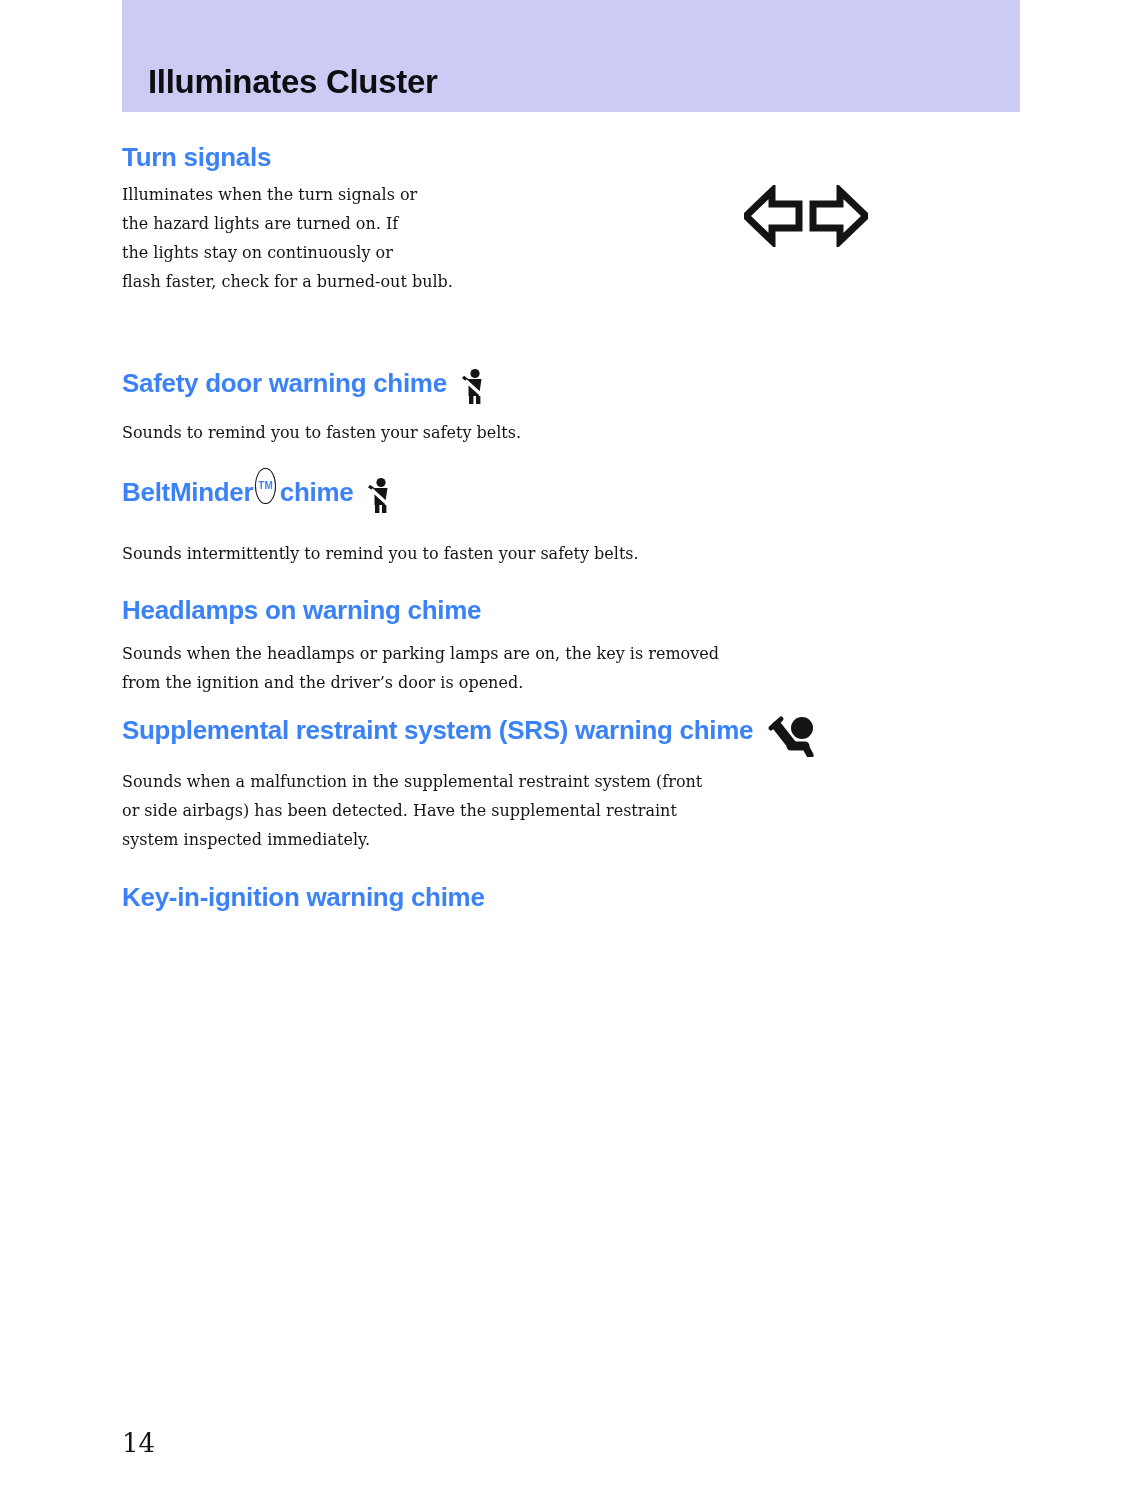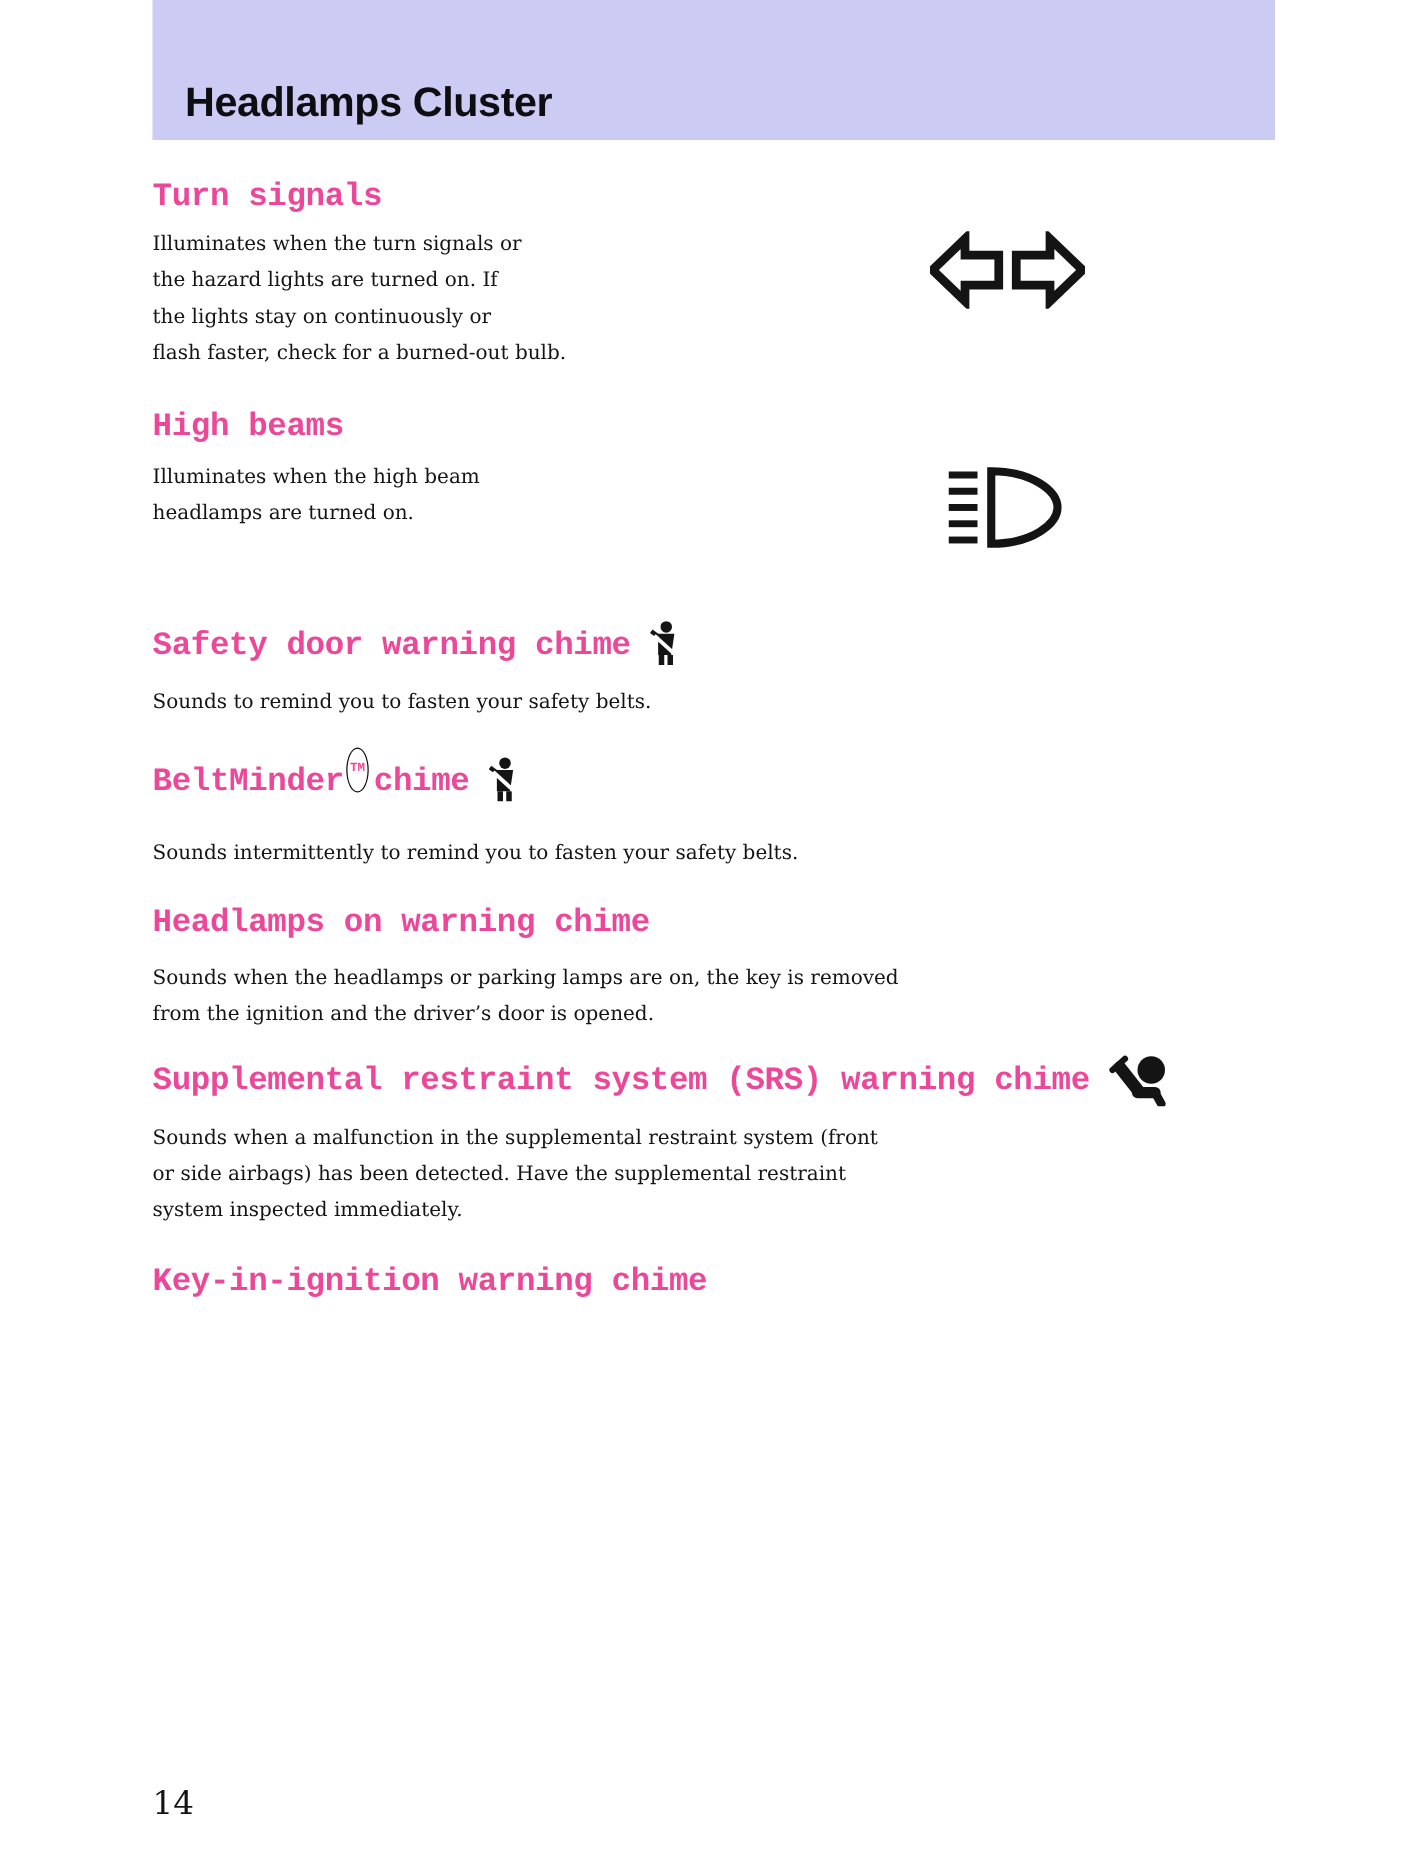--- a/index.html
+++ b/index.html
@@ -18,24 +18,24 @@
   #header-title{
     font-family:"Liberation Sans",sans-serif;
     font-weight:700;font-size:33px;line-height:1;
     letter-spacing:-0.3px;
     padding:0 0 14px 26px;color:#0d0d12;
   }
   
   #content{position:absolute;left:122px;top:112px;width:910px;}
   .section{position:relative;}
   .heading{
-    font-family:Liberation Mono, monospace;
+    font-family:Liberation Sans, sans-serif;
     font-weight:700;font-size:26px;line-height:30px;
-    letter-spacing:-0.3px;color:#ec4899;
-    display:flex;align-items:center;
+    letter-spacing:-0.3px;color:#3b82f6;
+    display:flex;align-items:flex-start;
   }
   .heading .inline-icon{margin-left:14px;flex:0 0 auto;}
   .body-line{
     font-family:"DejaVu Serif","Liberation Serif",serif;
     font-size:16px;line-height:29px;white-space:nowrap;color:#141414;
   }
   .tm-badge{
     display:inline-block;
     font-size:10px;line-height:10px;font-weight:700;
     border:1.6px solid #101014;border-radius:50%;
@@ -68,58 +68,41 @@
     font-family:"DejaVu Serif","Liberation Serif",serif;
     font-size:26px;color:#141414;
   }
 </style>
 </head>
 <body>
 
 <div id="page">
 
   <div id="header-band" style="background: rgb(203, 203, 244);">
-    <div id="header-title">Headlamps Cluster</div>
+    <div id="header-title">Illuminates Cluster</div>
   </div>
 
   <div id="content">
 
     <div class="section sec-turn-signals">
       <div class="heading">
         <span>Turn signals</span>
       </div>
       <div class="body-block">
           <div class="body-line">Illuminates when the turn signals or</div>
           <div class="body-line">the hazard lights are turned on. If</div>
           <div class="body-line">the lights stay on continuously or</div>
           <div class="body-line">flash faster, check for a burned-out bulb.</div>
         </div>
       <svg id="turn-arrows-icon" class="side-icon" width="124" height="62" viewBox="0 0 124 62">
         <polygon points="2,31 28,6 28,19 55,19 55,43 28,43 28,56" fill="none" stroke="#141414" stroke-width="7"></polygon>
         <polygon points="122,31 96,6 96,19 69,19 69,43 96,43 96,56" fill="none" stroke="#141414" stroke-width="7"></polygon>
       </svg>
     </div>
 
-    <div class="section sec-high-beams">
-      <div class="heading">
-        <span>High beams</span>
-      </div>
-      <div class="body-block">
-          <div class="body-line">Illuminates when the high beam</div>
-          <div class="body-line">headlamps are turned on.</div>
-        </div>
-      <svg id="high-beam-icon" class="side-icon" width="94" height="68" viewBox="0 0 94 68">
-        <path d="M37,5 C70,5 90,21 90,34 C90,47 70,63 37,63 L37,5 Z" fill="none" stroke="#141414" stroke-width="6.5"></path>
-        <line x1="3" y1="8" x2="26" y2="8" stroke="#141414" stroke-width="5.5"></line>
-        <line x1="3" y1="21" x2="26" y2="21" stroke="#141414" stroke-width="5.5"></line>
-        <line x1="3" y1="34" x2="26" y2="34" stroke="#141414" stroke-width="5.5"></line>
-        <line x1="3" y1="47" x2="26" y2="47" stroke="#141414" stroke-width="5.5"></line>
-        <line x1="3" y1="60" x2="26" y2="60" stroke="#141414" stroke-width="5.5"></line>
-      </svg>
-    </div>
 
     <div class="section sec-safety-belt">
       <div class="heading">
         <span>Safety door warning chime</span>
         <svg class="inline-icon" width="26" height="40" viewBox="0 0 26 40" style="vertical-align:middle;">
           <circle cx="14" cy="5.5" r="4.6" fill="#141414"></circle>
           <path d="M7.5,11 L20.5,11 L18,28 L7.5,28 Z" fill="#141414"></path>
           <rect x="8" y="28" width="4.4" height="8" fill="#141414"></rect>
           <rect x="15" y="28" width="4.4" height="8" fill="#141414"></rect>
           <line x1="2" y1="9" x2="7.5" y2="13" stroke="#141414" stroke-width="3.4"></line>

